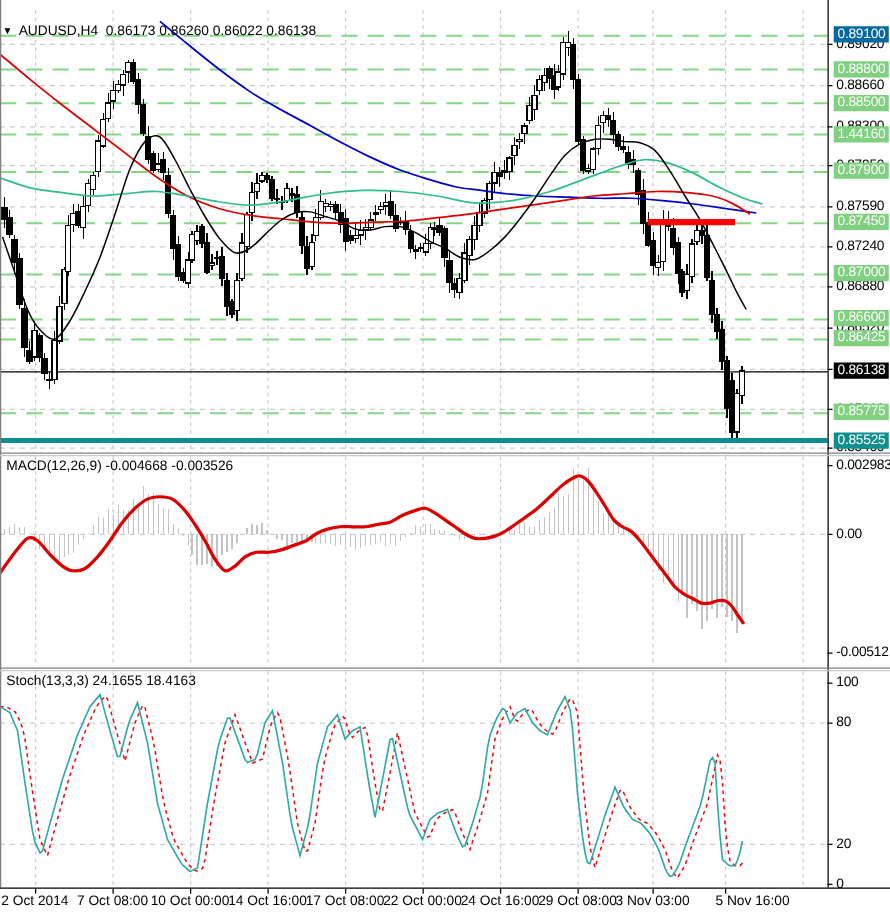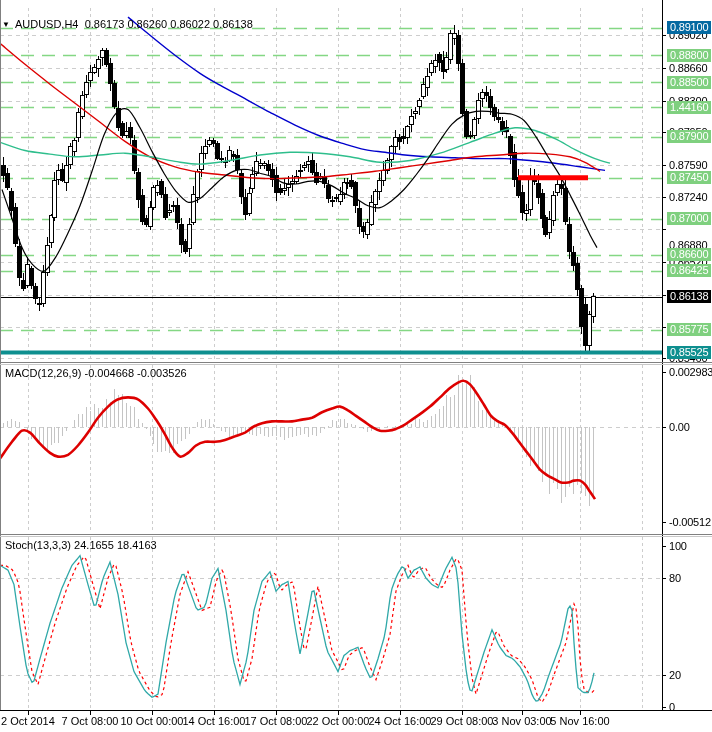--- a/index.html
+++ b/index.html
@@ -584,21 +584,21 @@
   <div class="lbl" style="left:5px;top:367px;">MACD(12,26,9) -0.004668 -0.003526</div>
   <div class="lbl" style="left:5px;top:539px;">Stoch(13,3,3) 24.1655 18.4163</div>
 
   <div id="price-axis">
       <div class="axis-lbl" style="top: 29.2237px;">0.89020</div>
       <div class="axis-lbl" style="top: 61.892px;">0.88660</div>
       <div class="axis-lbl" style="top: 94.5604px;">0.88300</div>
       <div class="axis-lbl" style="top: 126.321px;">0.87950</div>
       <div class="axis-lbl" style="top: 158.99px;">0.87590</div>
       <div class="axis-lbl" style="top: 190.751px;">0.87240</div>
-      <div class="axis-lbl" style="top: 223.419px; margin-top: 16px;">0.86880</div>
+      <div class="axis-lbl" style="top: 223.419px;">0.86880</div>
       <div class="axis-lbl" style="top: 256.087px;">0.86520</div>
       <div class="axis-lbl" style="top: 288.756px;">0.86160</div>
       <div class="axis-lbl" style="top: 320.517px;">0.85810</div>
       <div class="axis-lbl" style="top: 352.278px;">0.85460</div>
       <div class="badge" style="top: 21.464px; background: #0369a1;">0.89100</div>
       <div class="badge" style="top: 48.6877px; background: rgb(127, 208, 127);">0.88800</div>
       <div class="badge" style="top: 75.9113px; background: rgb(127, 208, 127);">0.88500</div>
       <div class="badge" style="top: 100.866px; background: rgb(127, 208, 127);">1.44160</div>
       <div class="badge" style="top: 130.359px; background: rgb(127, 208, 127);">0.87900</div>
       <div class="badge" style="top: 171.194px; background: rgb(127, 208, 127);">0.87450</div>
@@ -623,15 +623,15 @@
   <div id="date-axis">
       <div class="date-lbl" style="left: 1px; transform: none;">2 Oct 2014</div>
       <div class="date-lbl" style="left: 90px;">7 Oct 08:00</div>
       <div class="date-lbl" style="left: 152px;">10 Oct 00:00</div>
       <div class="date-lbl" style="left: 214px;">14 Oct 16:00</div>
       <div class="date-lbl" style="left: 276px;">17 Oct 08:00</div>
       <div class="date-lbl" style="left: 338px;">22 Oct 00:00</div>
       <div class="date-lbl" style="left: 400px;">24 Oct 16:00</div>
       <div class="date-lbl" style="left: 462px;">29 Oct 08:00</div>
       <div class="date-lbl" style="left: 522px;">3 Nov 03:00</div>
-      <div class="date-lbl" style="left: 580px;">5 Nov 16:00</div>
+      <div class="date-lbl" style="left: 580px; padding-left: 44px;">5 Nov 16:00</div>
     </div>
 </div>
 
 </body></html>

